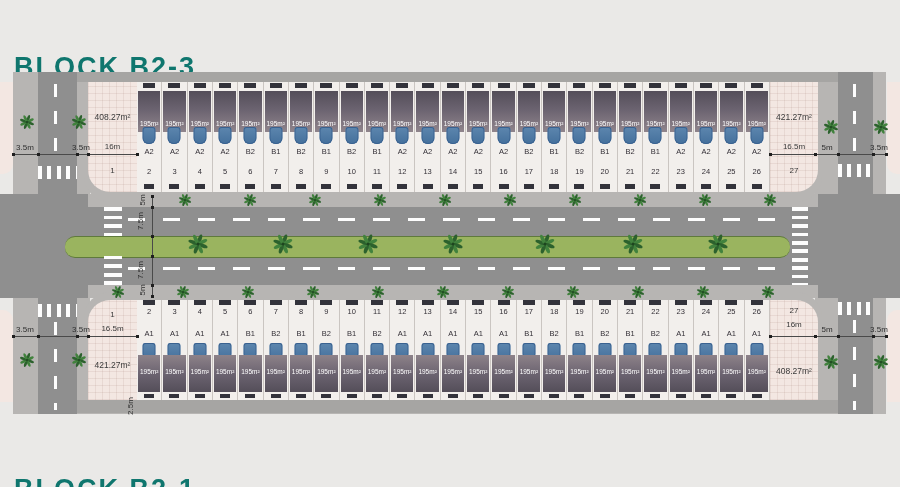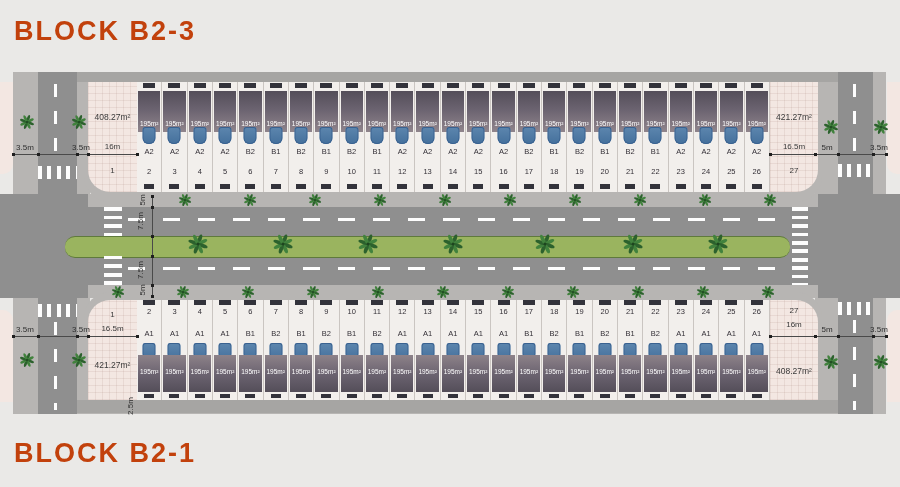--- a/index.html
+++ b/index.html
@@ -1,18 +1,18 @@
 <!DOCTYPE html>
 <html><head>
 <meta charset="utf-8">
 <style>
   html,body{margin:0;padding:0;background:#eae9e7;width:900px;height:487px;overflow:hidden;
     font-family:"Liberation Sans",sans-serif;}
   .abs{position:absolute;}
-  .title{position:absolute;left:14px;font-size:27px;font-weight:bold;letter-spacing:2px;color:#c2410c;}
+  .title{position:absolute;left:14px;font-size:27px;font-weight:bold;letter-spacing:2px;color:#0f766e;margin-top:36px;}
   #plan{position:absolute;left:0;top:62px;width:900px;height:368px;}
   .road{background:#8f8f8f;}
   .sidewalk{background:#b7b5b3;}
   .underlay{background:#b7b5b3;}
   .alley{background:#a6a5a3;}
   .median{background:#9ab45f;border-top:1px solid #5f7a3c;border-bottom:1px solid #5f7a3c;}
   .dash-h{background:repeating-linear-gradient(90deg,#fdfdfd 0 17px,transparent 17px 35px);}
   .dash-v{background:repeating-linear-gradient(180deg,#fdfdfd 0 13px,transparent 13px 27px);}
   .xwalk-v{background:repeating-linear-gradient(180deg,#fdfdfd 0 3.5px,transparent 3.5px 8.5px);}
   .xwalk-h{background:repeating-linear-gradient(90deg,#fdfdfd 0 4px,transparent 4px 9.5px);}

